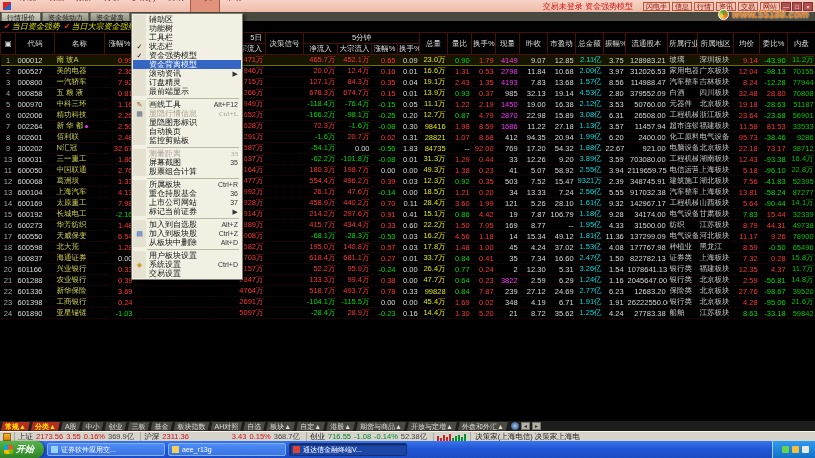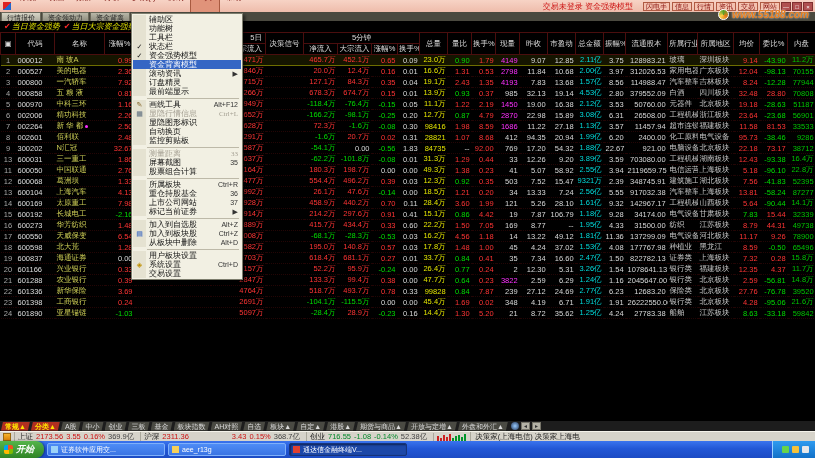--- a/index.html
+++ b/index.html
@@ -672,21 +672,21 @@
             <td class="num c-up">5008万</td>
             <td class="num c-fl"></td>
             <td class="num c-dn">-68.1万</td>
             <td class="num c-dn">-28.3万</td>
             <td class="num c-dn">-0.53</td>
             <td class="num c-fl">0.03</td>
             <td class="num c-vol">16.2万</td>
             <td class="num c-up">4.56</td>
             <td class="num c-up">1.18</td>
             <td class="num c-fl">14</td>
-            <td class="num c-fl">13.22</td>
+            <td class="num c-fl">15.34</td>
             <td class="num c-fl">49.12</td>
             <td class="num c-amt">1.81亿</td>
             <td class="num c-fl">11.36</td>
             <td class="num c-fl">137299.09</td>
             <td class="lft c-ind">电气设备</td>
             <td class="lft c-ind">河北板块</td>
             <td class="num c-up">11.17</td>
             <td class="num c-up">9.26</td>
             <td class="num c-np">78900</td>
           </tr>
@@ -820,21 +820,21 @@
             <td class="num c-up">7.87</td>
             <td class="num c-fl">239</td>
             <td class="num c-fl">27.12</td>
             <td class="num c-fl">24.69</td>
             <td class="num c-amt">2.77亿</td>
             <td class="num c-fl">6.23</td>
             <td class="num c-fl">12683.20</td>
             <td class="lft c-ind">保险类</td>
             <td class="lft c-ind">北京板块</td>
             <td class="num c-up">27.76</td>
-            <td class="num c-dn">-76.78</td>
+            <td class="num c-dn">-98.67</td>
             <td class="num c-np">39520</td>
           </tr>
           <tr>
             <td class="ctr c-gray">23</td>
             <td class="lft c-code">601398</td>
             <td class="lft c-name">工商银行</td>
             <td class="num c-up">0.24</td>
             <td class="num c-fl"></td>
             <td class="num c-fl"></td>
             <td class="num c-up">2691万</td>

